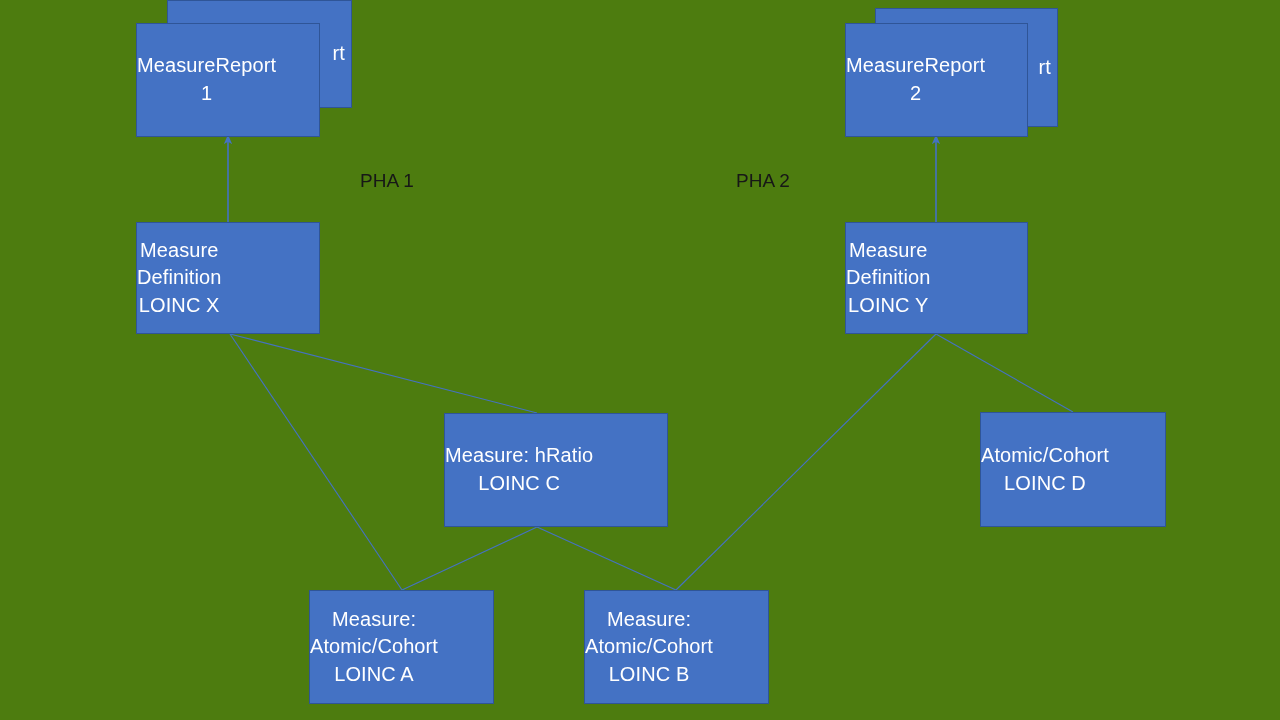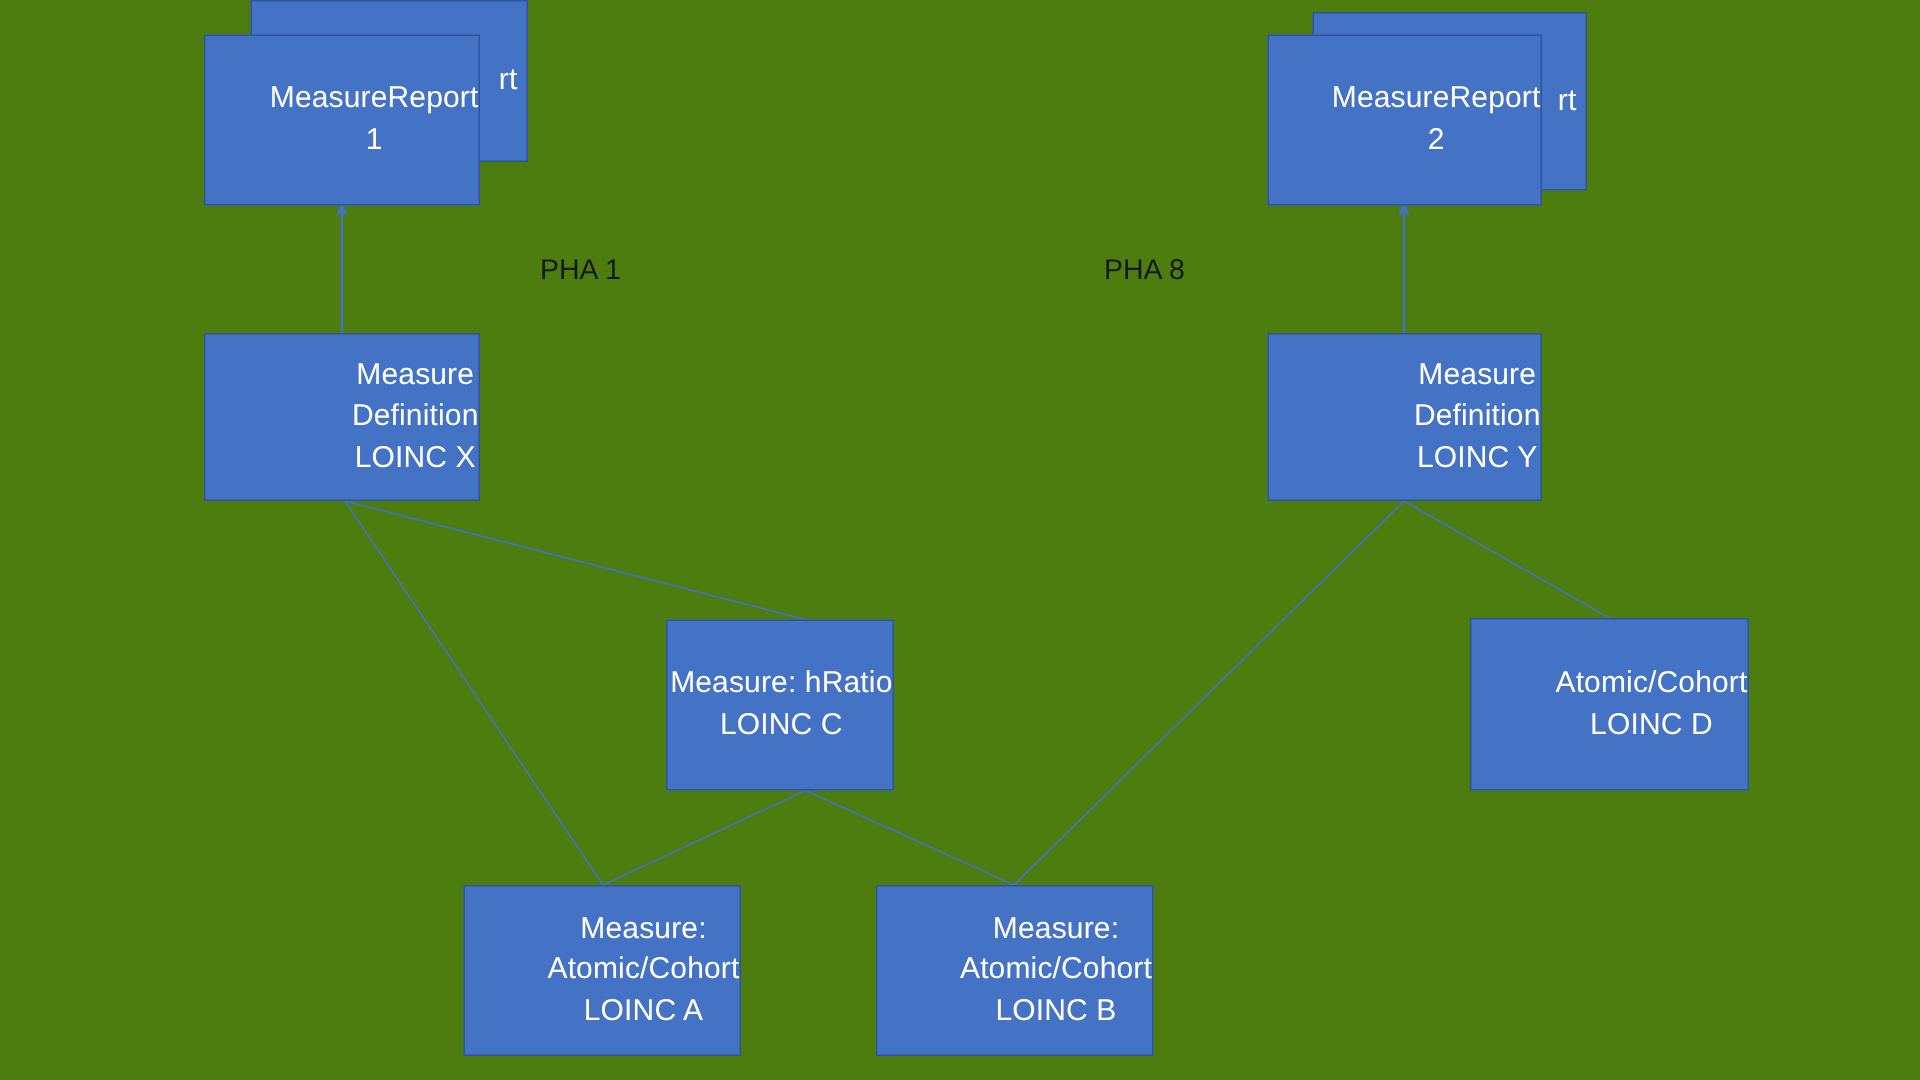--- a/index.html
+++ b/index.html
@@ -24,21 +24,21 @@
     pointer-events: none;
   }
   .node {
     position: absolute;
     box-sizing: border-box;
     background: #4472C4;
     border: 1px solid #2F5597;
     color: #ffffff;
     display: flex;
     align-items: center;
-    justify-content: flex-end;
+    justify-content: flex-start;
     text-align: center;
     font-size: 20px;
     line-height: 1.38;
     letter-spacing: .1px;
     white-space: pre-line;
     z-index: 3;
   }
   .node.back {
     z-index: 2;
     justify-content: flex-end;
@@ -83,29 +83,29 @@
 1</span></div>
       <div class="node back" style="left: 875px; top: 8px; width: 183px; height: 119px; background: rgb(68, 114, 196); border-color: rgb(47, 85, 151); color: rgb(255, 255, 255);"><span>rt</span></div>
       <div class="node" style="left: 845px; top: 23px; width: 183px; height: 114px; background: rgb(68, 114, 196); border-color: rgb(47, 85, 151); color: rgb(255, 255, 255);"><span>MeasureReport
 2</span></div>
       <div class="node" style="left: 136px; top: 222px; width: 184px; height: 112px; background: rgb(68, 114, 196); border-color: rgb(47, 85, 151); color: rgb(255, 255, 255);"><span>Measure
 Definition
 LOINC X</span></div>
       <div class="node" style="left: 845px; top: 222px; width: 183px; height: 112px; background: rgb(68, 114, 196); border-color: rgb(47, 85, 151); color: rgb(255, 255, 255);"><span>Measure
 Definition
 LOINC Y</span></div>
-      <div class="node" style="left: 444px; top: 413px; width: 152px; height: 114px; background: rgb(68, 114, 196); border-color: rgb(47, 85, 151); color: rgb(255, 255, 255);"><span>Measure: hRatio
+      <div class="node" style="left: 444px; top: 413px; width: 224px; height: 114px; background: rgb(68, 114, 196); border-color: rgb(47, 85, 151); color: rgb(255, 255, 255);"><span>Measure: hRatio
 LOINC C</span></div>
       <div class="node" style="left: 980px; top: 412px; width: 186px; height: 115px; background: rgb(68, 114, 196); border-color: rgb(47, 85, 151); color: rgb(255, 255, 255);"><span>Atomic/Cohort
 LOINC D</span></div>
       <div class="node" style="left: 309px; top: 590px; width: 185px; height: 114px; background: rgb(68, 114, 196); border-color: rgb(47, 85, 151); color: rgb(255, 255, 255);"><span>Measure:
 Atomic/Cohort
 LOINC A</span></div>
       <div class="node" style="left: 584px; top: 590px; width: 185px; height: 114px; background: rgb(68, 114, 196); border-color: rgb(47, 85, 151); color: rgb(255, 255, 255);"><span>Measure:
 Atomic/Cohort
 LOINC B</span></div>
     </div>
   <div id="labels-group">
       <div class="label" style="left: 360px; top: 154px; color: rgb(23, 23, 23);">PHA 1</div>
-      <div class="label" style="left: 736px; top: 154px; color: rgb(23, 23, 23);">PHA 8</div>
+      <div class="label" style="left: 736px; top: 154px; color: rgb(23, 23, 23);">PHA 2</div>
     </div>
 
 </div>
 
 </body></html>

